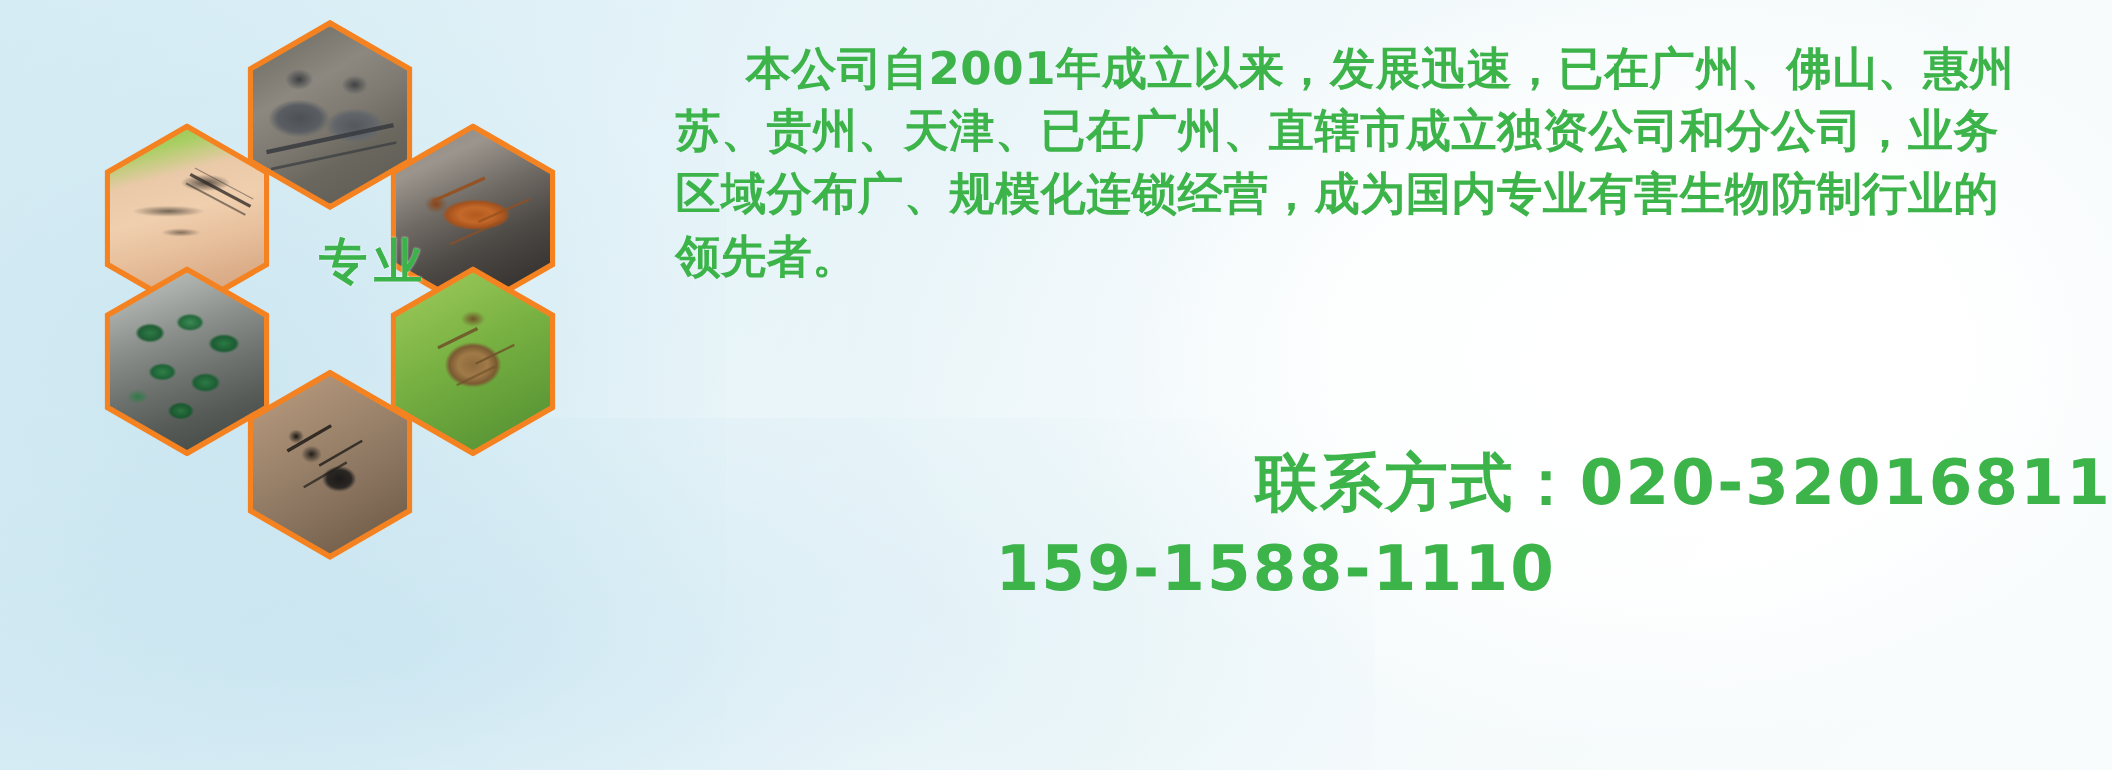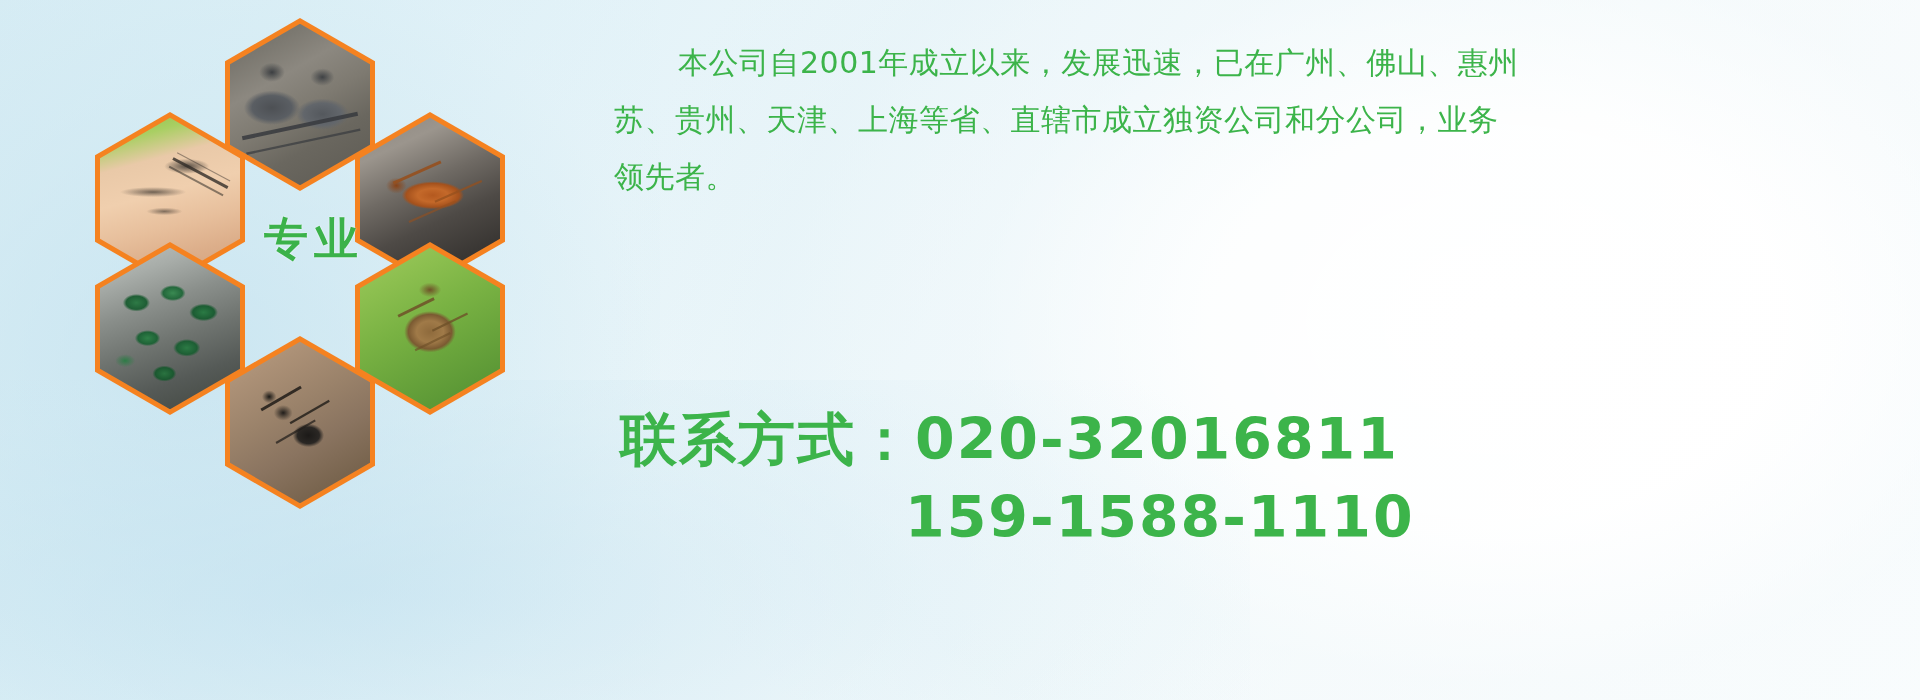--- a/index.html
+++ b/index.html
@@ -169,62 +169,62 @@
     transform: rotate(-26deg);
     box-shadow: 24px 28px 0 -0.4px rgba(110,80,40,0.8), 0 38px 0 -0.4px rgba(110,80,40,0.65);
   }
 
   
   #hex-center-text {
     position: absolute;
     left: 169px;
     top: 190px;
     width: 152px;
-    text-align: left;
+    text-align: center;
     color: #3bb24a;
     font-weight: bold;
     font-size: 44px;
     line-height: 62px;
     letter-spacing: 6px;
     text-shadow: 0 0 2px rgba(255,255,255,0.9);
     font-family: "DejaVu Sans", "Liberation Sans", sans-serif;
   }
   #hex-center-text div { white-space: nowrap; }
 
   
   #copy {
     position: absolute;
     left: 614px;
     top: 34px;
     width: 1295px;
   }
   #intro {
     color: #3cb44a;
-    font-size: 30px;
+    font-size: 41px;
     line-height: 57px;
-    font-weight: normal;
+    font-weight: bold;
     letter-spacing: 0.5px;
     text-align: justify;
     font-family: "DejaVu Sans", "Liberation Sans", sans-serif;
   }
   #intro .indent { display: inline-block; width: 64px; }
 
   #contact {
     position: absolute;
     left: 620px;
     top: 400px;
     width: 1300px;
     color: #3cb44a;
     font-weight: bold;
     font-size: 57px;
     line-height: 78px;
     letter-spacing: 2px;
     font-family: "DejaVu Sans", "Liberation Sans", sans-serif;
   }
-  #contact .line1 { white-space: nowrap; }
+  #contact .line1 { white-space: nowrap; text-align: right; }
   #contact .line2 {
     white-space: nowrap;
     padding-left: 285px;
   }
 </style>
 </head>
 <body>
 
 <div id="banner">
 
@@ -270,21 +270,22 @@
     </div>
 
     <div id="hex-center-text">
       <div>专业</div>
     </div>
   </div>
 
   <div id="copy">
     <div id="intro">
       <div><span class="indent"></span>本公司自2001年成立以来，发展迅速，已在广州、佛山、惠州</div>
-      <div>苏、贵州、天津、上海等省、直辖市成立独资公司和分公司，业务</div>
+      <div>苏、贵州、天津、已在广州、直辖市成立独资公司和分公司，业务</div>
+      <div>区域分布广、规模化连锁经营，成为国内专业有害生物防制行业的</div>
       <div>领先者。</div>
     </div>
   </div>
 
   <div id="contact">
     <div class="line1">
       <span>联系方式：</span><span>020-32016811</span>
     </div>
     <div class="line2">159-1588-1110</div>
   </div>

